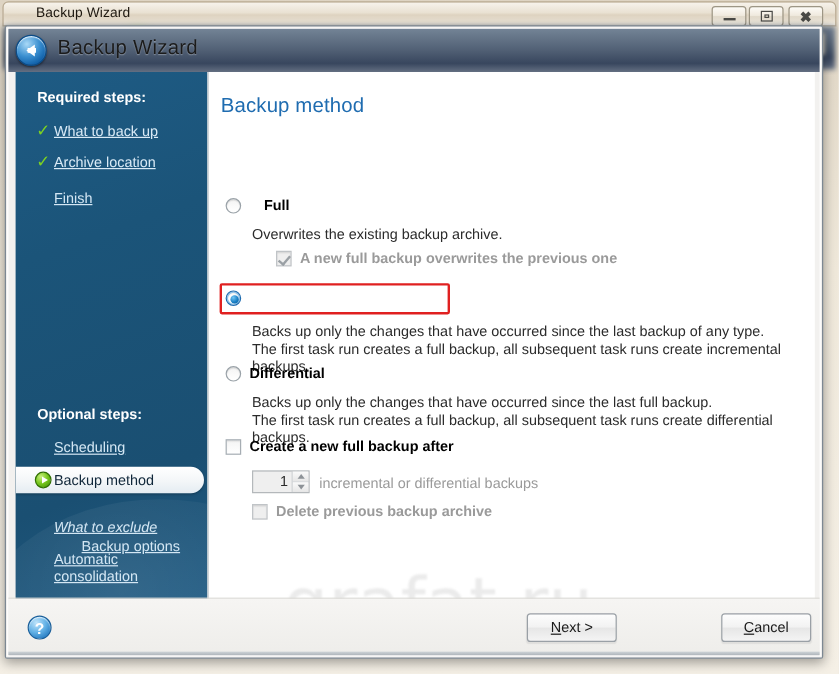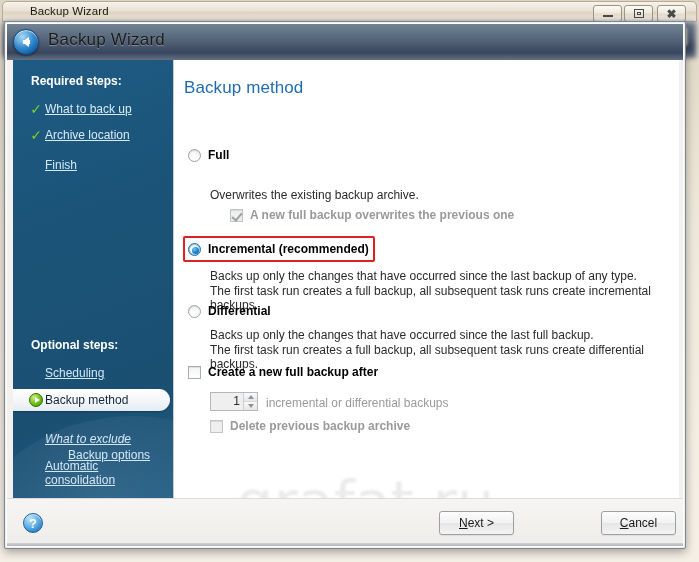--- a/index.html
+++ b/index.html
@@ -447,35 +447,34 @@
           <span class="lbl">Comments</span>
         </div>
       </div>
 
       <div id="content">
 
         <div id="watermark">grafat.ru</div>
 
         <div id="page-title">Backup method</div>
 
-        <div class="opt-row" style="top:88px;">
+        <div class="opt-row" style="top:104px;gap:12px;">
           <span class="radio"></span>
           <span class="opt-label">Full</span>
         </div>
         <div class="desc" style="top:128px;">Overwrites the existing backup archive.</div>
 
         <div class="opt-row" style="top:148px; left:36px;padding-left:20px;">
           <span class="cbx checked disabled"></span>
           <span class="opt-label muted">A new full backup overwrites the previous one</span>
         </div>
 
         <div id="incremental-highlight"></div>
         <div class="opt-row" style="top:182px;">
           <span class="radio checked"></span>
-          <span class="opt-label">Incremental (recommended)</span>
         </div>
         <div class="desc" style="top:209px;">Backs up only the changes that have occurred since the last backup of any type.</div>
         <div class="desc" style="top:224px;">The first task run creates a full backup, all subsequent task runs create incremental backups.</div>
 
         <div class="opt-row" style="top:244px;">
           <span class="radio"></span>
           <span class="opt-label">Differential</span>
         </div>
         <div class="desc" style="top:268px;">Backs up only the changes that have occurred since the last full backup.</div>
         <div class="desc" style="top:283px;">The first task run creates a full backup, all subsequent task runs create differential backups.</div>

